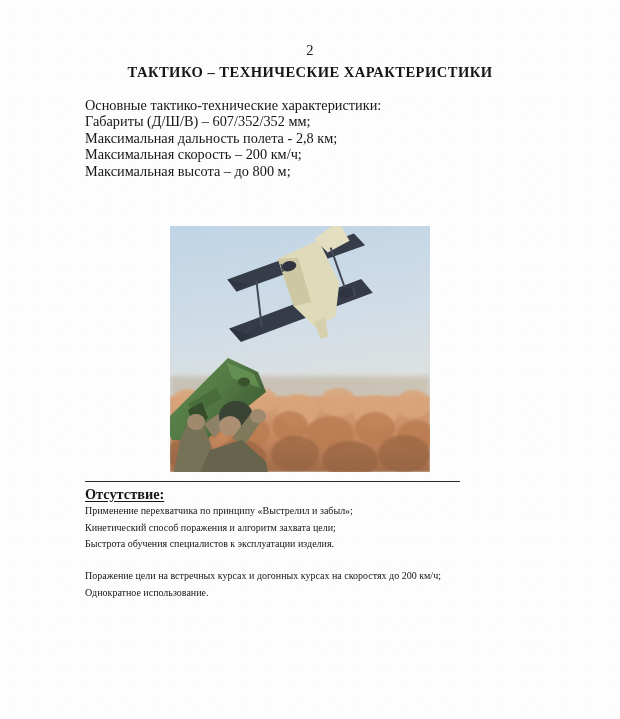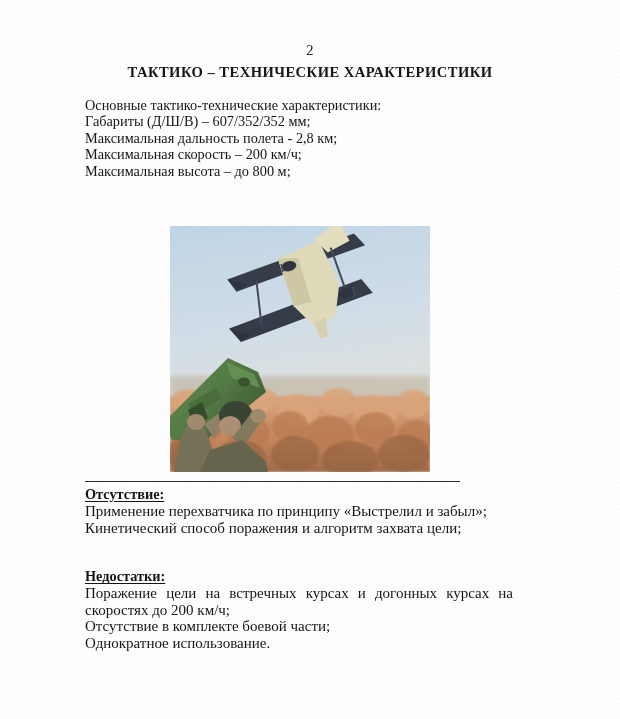--- a/index.html
+++ b/index.html
@@ -81,21 +81,21 @@
     font-size: 14.3px;
     line-height: 17px;
     font-weight: bold;
     text-decoration: underline;
     text-underline-offset: 2px;
   }
   .adv  { top: 486px; }
   .disadv { top: 568px; }
 
   .body-line {
-    font-size: 15px;
+    font-size: 10px;
     line-height: 16.6px;
   }
   .justified {
     text-align: justify;
     text-align-last: left;
     width: 428px;
   }
 
   
   .grain {
@@ -240,23 +240,22 @@
       <rect x="0" y="0" width="260" height="246" fill="#ffffff" opacity="0.05"></rect>
     </svg>
   </div>
 
   <div class="rule"></div>
 
   <div class="col adv">
     <div class="sect-head">Отсутствие:</div>
     <div class="body-line">Применение перехватчика по принципу «Выстрелил и забыл»;</div>
     <div class="body-line">Кинетический способ поражения и алгоритм захвата цели;</div>
+    <div class="body-line">Быстрота обучения специалистов к эксплуатации изделия.</div>
   </div>
 
   <div class="col disadv">
-    <div class="sect-head">Недостатки:</div>
     <div class="body-line justified">Поражение цели на встречных курсах и догонных курсах на скоростях до 200 км/ч;</div>
-    <div class="body-line">Отсутствие в комплекте боевой части;</div>
     <div class="body-line">Однократное использование.</div>
   </div>
 
   <div class="grain"></div>
 </div>
 
 </body></html>

